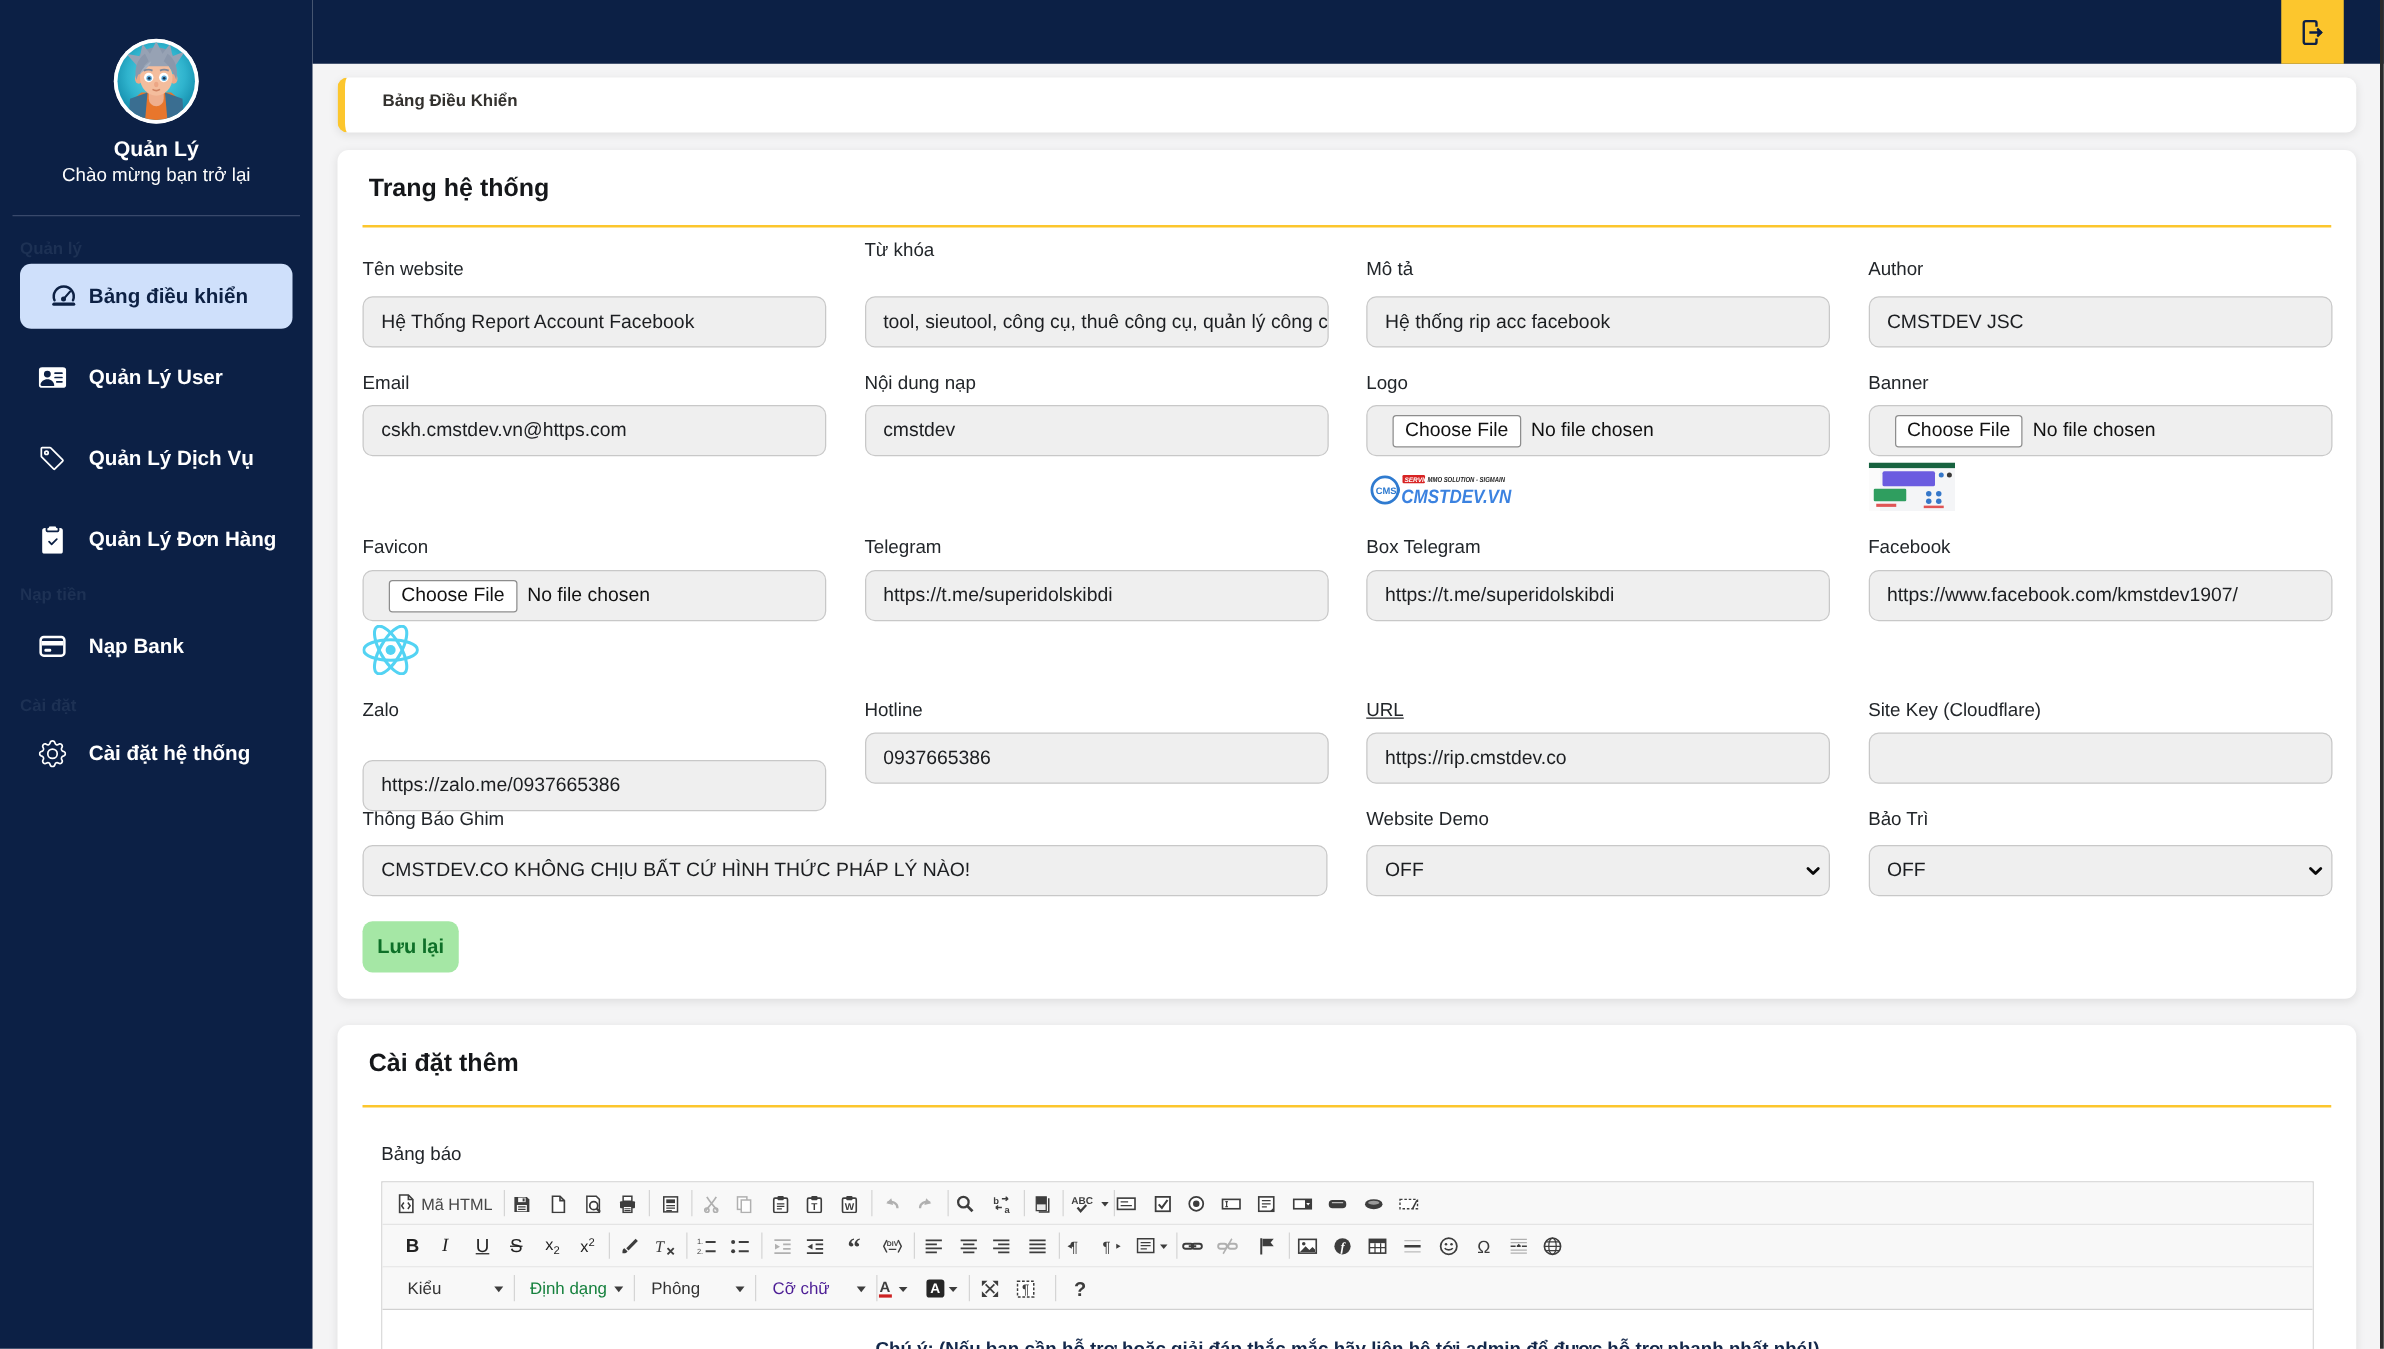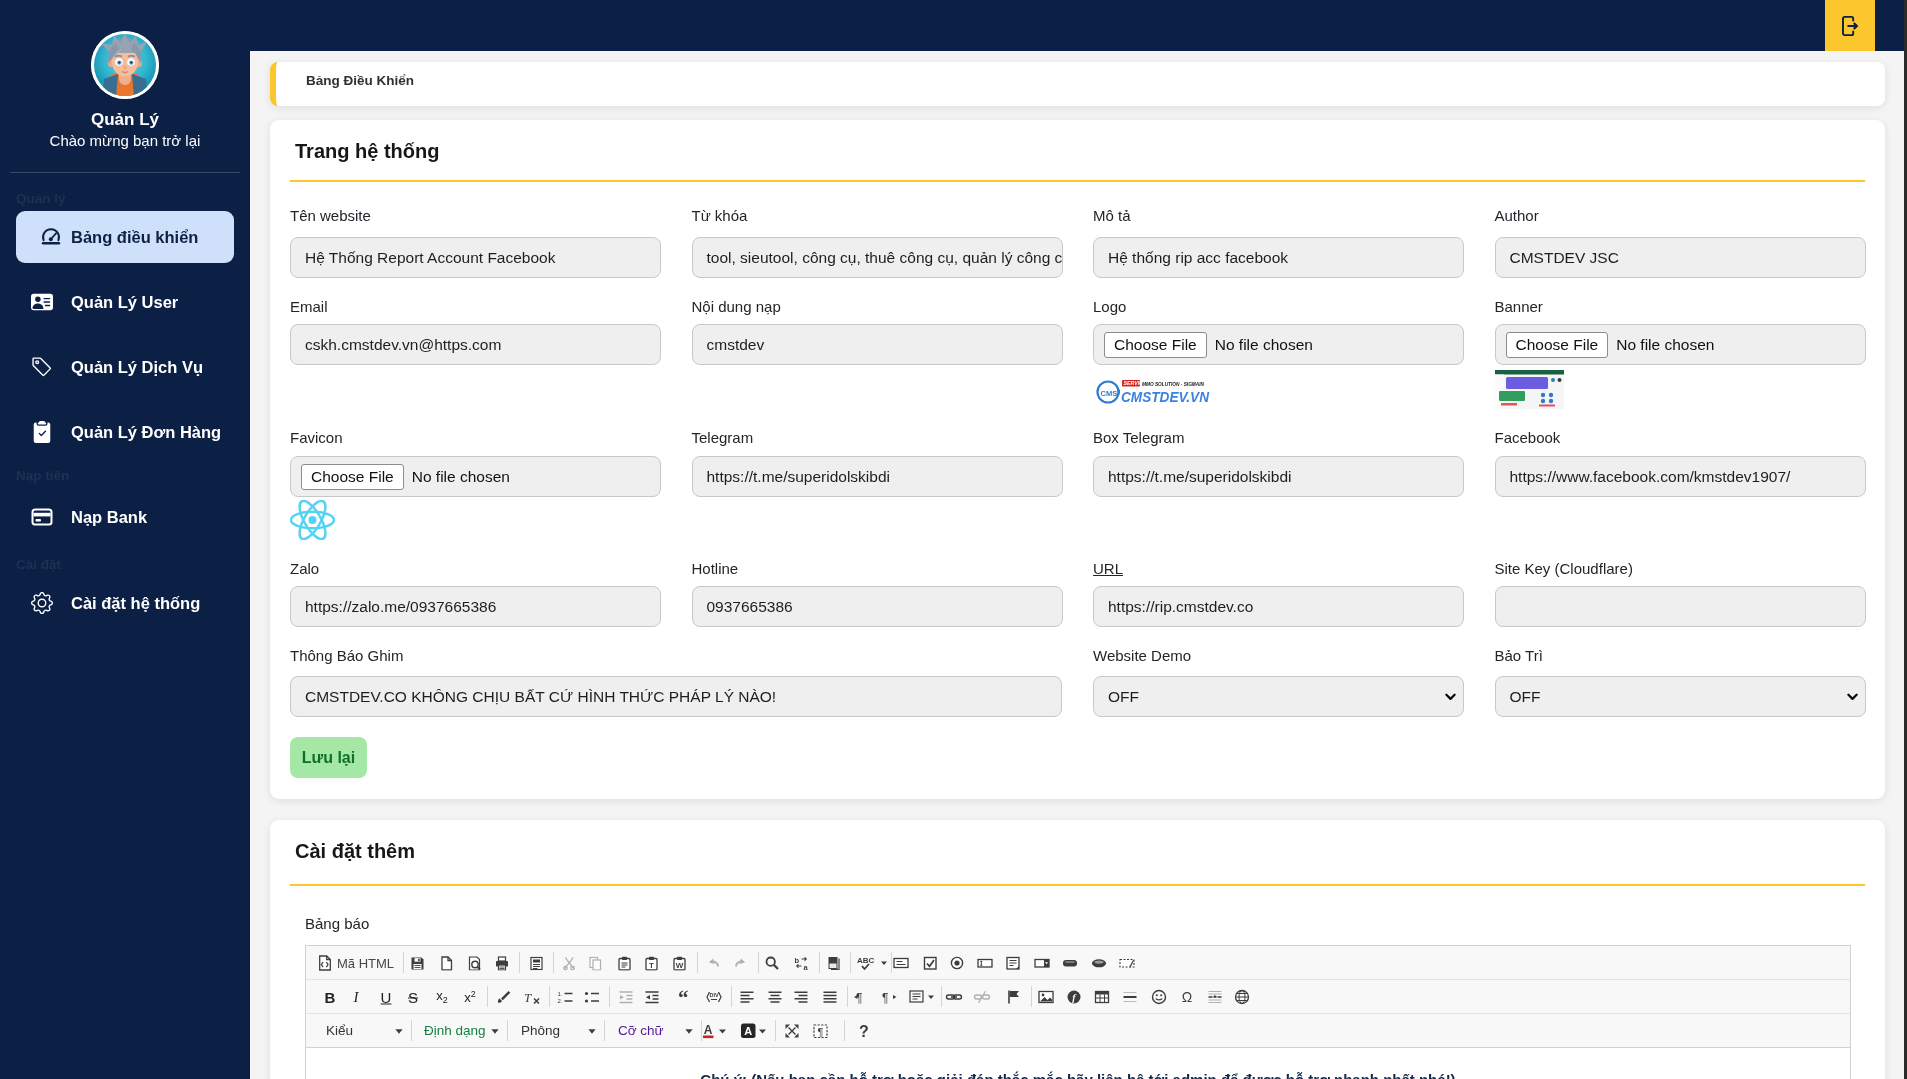--- a/index.html
+++ b/index.html
@@ -11,21 +11,21 @@
 .card { position:absolute; background:#fff; border-radius:9px; box-shadow:0 2px 8px rgba(0,0,0,0.09); }
 #crumb { left:270px; top:62px; width:1615px; height:44px; border-left:6px solid #fcc62d; border-radius:8px; }
 #crumb span { font-size:13.5px; font-weight:bold; color:#33312e; line-height:16px; }
 #card1 { left:270px; top:120px; width:1615px; height:679px; }
 #card2 { left:270px; top:820px; width:1615px; height:380px; }
 .h2t { position:absolute; left:25px; top:20px; font-size:20px; font-weight:bold; color:#15171a; }
 .yline { position:absolute; left:20px; width:1575px; height:2px; background:#fcc62d; }
 .flabel { position:absolute; font-size:15px; color:#22262a; height:22px; line-height:22px; }
 .finput { position:absolute; width:371px; height:41px; background:#efefef; border:1px solid #c8c8c8; border-radius:8px; font-size:15.5px; color:#1c1e21; line-height:39px; padding-left:14px; white-space:nowrap; overflow:hidden; }
 .fileinput { padding-left:0; display:flex; align-items:center; }
-.filebtn { margin-left:10px; background:#fff; border:1px solid #8d8d8d; border-radius:3px; height:26px; line-height:24px; padding:0 9px; font-size:15.5px; color:#111; }
+.filebtn { margin-left:20px; background:#fff; border:1px solid #8d8d8d; border-radius:3px; height:26px; line-height:24px; padding:0 9px; font-size:15.5px; color:#111; }
 .filetxt { margin-left:8px; font-size:15.5px; color:#111; }
 .fselect { line-height:39px; }
 .chev { position:absolute; right:6px; top:14px; }
 .c1 { left:20px; } .c2 { left:421.5px; } .c3 { left:823px; } .c4 { left:1224.5px; }
 #savebtn { position:absolute; left:20px; top:617px; width:77px; height:41px; background:#a5e7a5; border-radius:8px; color:#0e7028; font-weight:bold; font-size:16px; text-align:center; line-height:41px; }
 
 #editor { position:absolute; left:35px; top:125px; width:1546px; height:250px; border:1px solid #d1d1d1; background:#fff; }
 .tbrow { position:relative; height:34px; border-bottom:1px solid #e4e4e4; background:#f8f8f8; }
 #tb3 { border-bottom:1px solid #d1d1d1; }
 .ti { position:absolute; top:17px; transform:translate(-50%,-50%); line-height:0; }
@@ -153,21 +153,21 @@
 <div id="scrollstrip"></div>
 
 <div class="card" id="crumb">
     <span style="position:absolute;left:30px;top:11px;">Bảng Điều Khiển</span>
   </div>
 
 <div class="card" id="card1">
   <div class="h2t">Trang hệ thống</div>
   <div class="yline" style="top:60px;"></div>
   <div class="flabel c1" style="top:85px;">Tên website</div>
-  <div class="flabel c2" style="top:85px;">Từ khóa</div>
+  <div class="flabel c2" style="top:70px;">Từ khóa</div>
   <div class="flabel c3" style="top:85px;">Mô tả</div>
   <div class="flabel c4" style="top:85px;">Author</div>
   <div class="finput c1" style="top:117px;">Hệ Thống Report Account Facebook</div>
   <div class="finput c2" style="top:117px;">tool, sieutool, công cụ, thuê công cụ, quản lý công cụ</div>
   <div class="finput c3" style="top:117px;">Hệ thống rip acc facebook</div>
   <div class="finput c4" style="top:117px;">CMSTDEV JSC</div>
 
   <div class="flabel c1" style="top:176px;">Email</div>
   <div class="flabel c2" style="top:176px;">Nội dung nạp</div>
   <div class="flabel c3" style="top:176px;">Logo</div>
@@ -230,21 +230,21 @@
         <ellipse rx="11" ry="4.2" transform="rotate(60)"></ellipse>
         <ellipse rx="11" ry="4.2" transform="rotate(120)"></ellipse>
       </g>
     </svg>
   </div>
 
   <div class="flabel c1" style="top:438px;">Zalo</div>
   <div class="flabel c2" style="top:438px;">Hotline</div>
   <div class="flabel c3" style="top:438px;text-decoration:underline;">URL</div>
   <div class="flabel c4" style="top:438px;">Site Key (Cloudflare)</div>
-  <div class="finput c1" style="top:466px;">https://zalo.me/0937665386</div>
+  <div class="finput c1" style="top:488px;">https://zalo.me/0937665386</div>
   <div class="finput c2" style="top:466px;">0937665386</div>
   <div class="finput c3" style="top:466px;">https://rip.cmstdev.co</div>
   <div class="finput c4" style="top:466px;"></div>
 
   <div class="flabel c1" style="top:525px;">Thông Báo Ghim</div>
   <div class="flabel c3" style="top:525px;">Website Demo</div>
   <div class="flabel c4" style="top:525px;">Bảo Trì</div>
   <div class="finput c1" style="top:556px; width:772px;">CMSTDEV.CO KHÔNG CHỊU BẤT CỨ HÌNH THỨC PHÁP LÝ NÀO!</div>
   <div class="finput c3 fselect" style="top:556px;">OFF
     <svg class="chev" width="13" height="12" viewBox="0 0 16 16">

